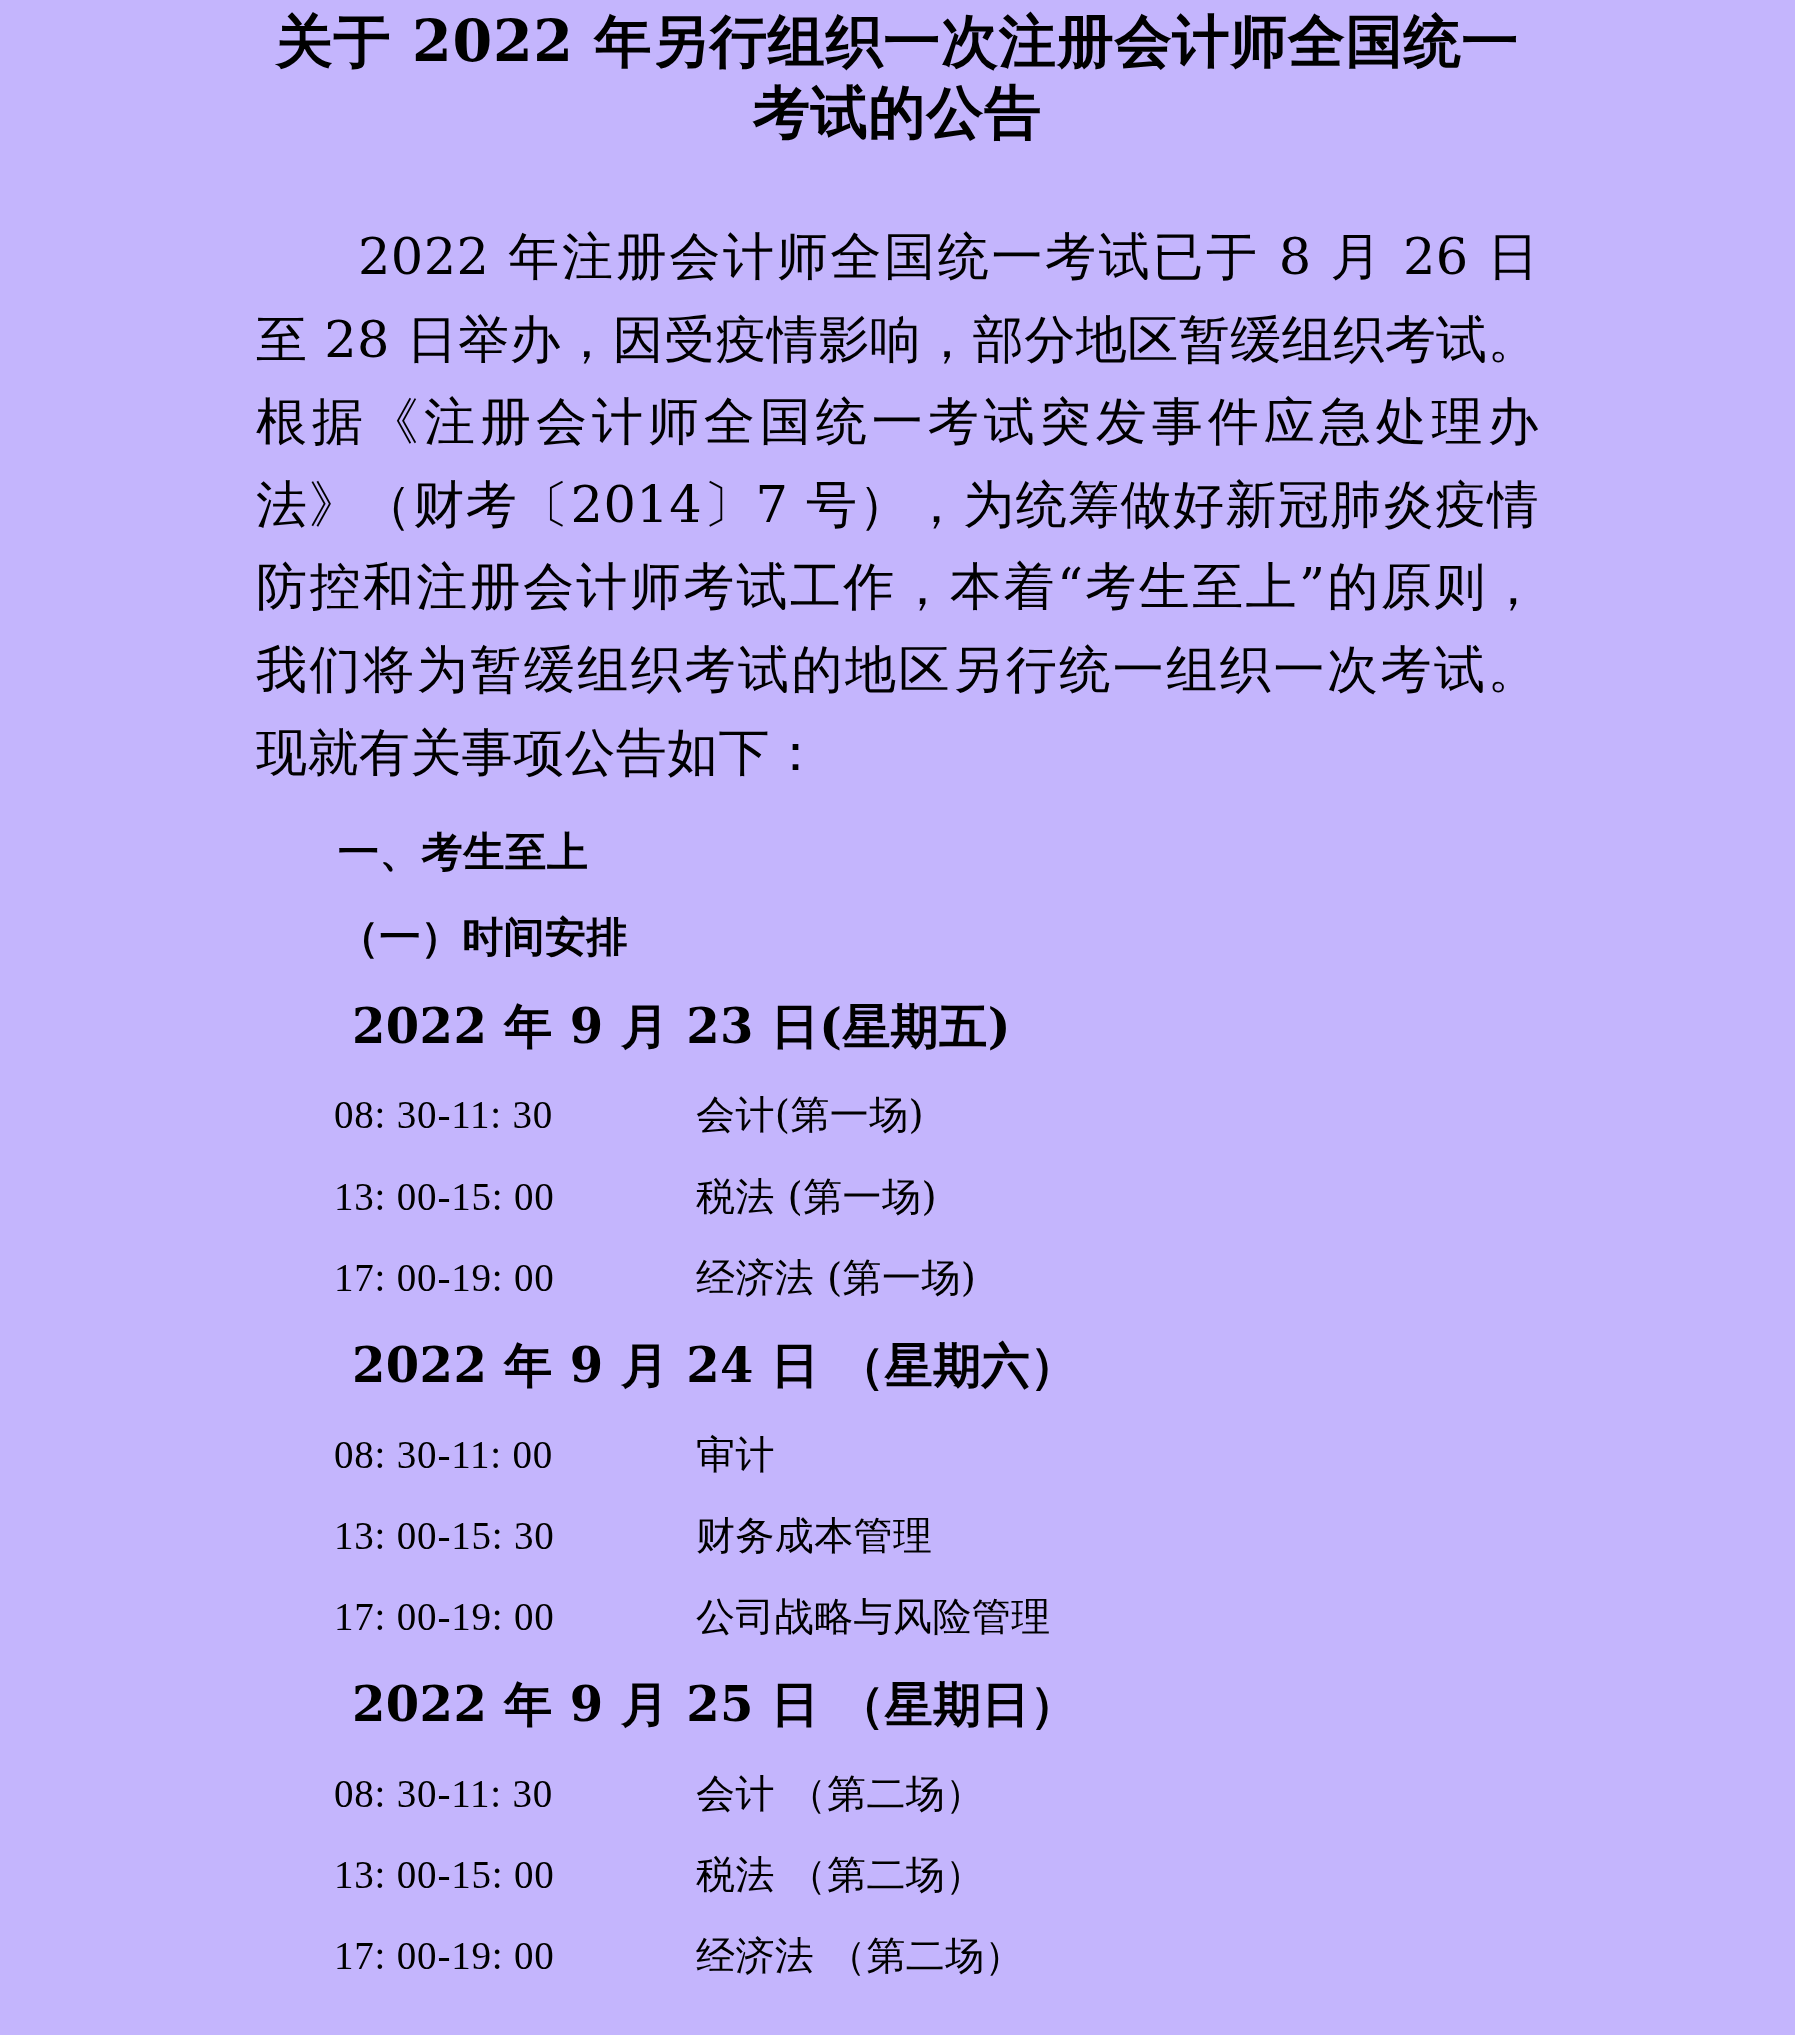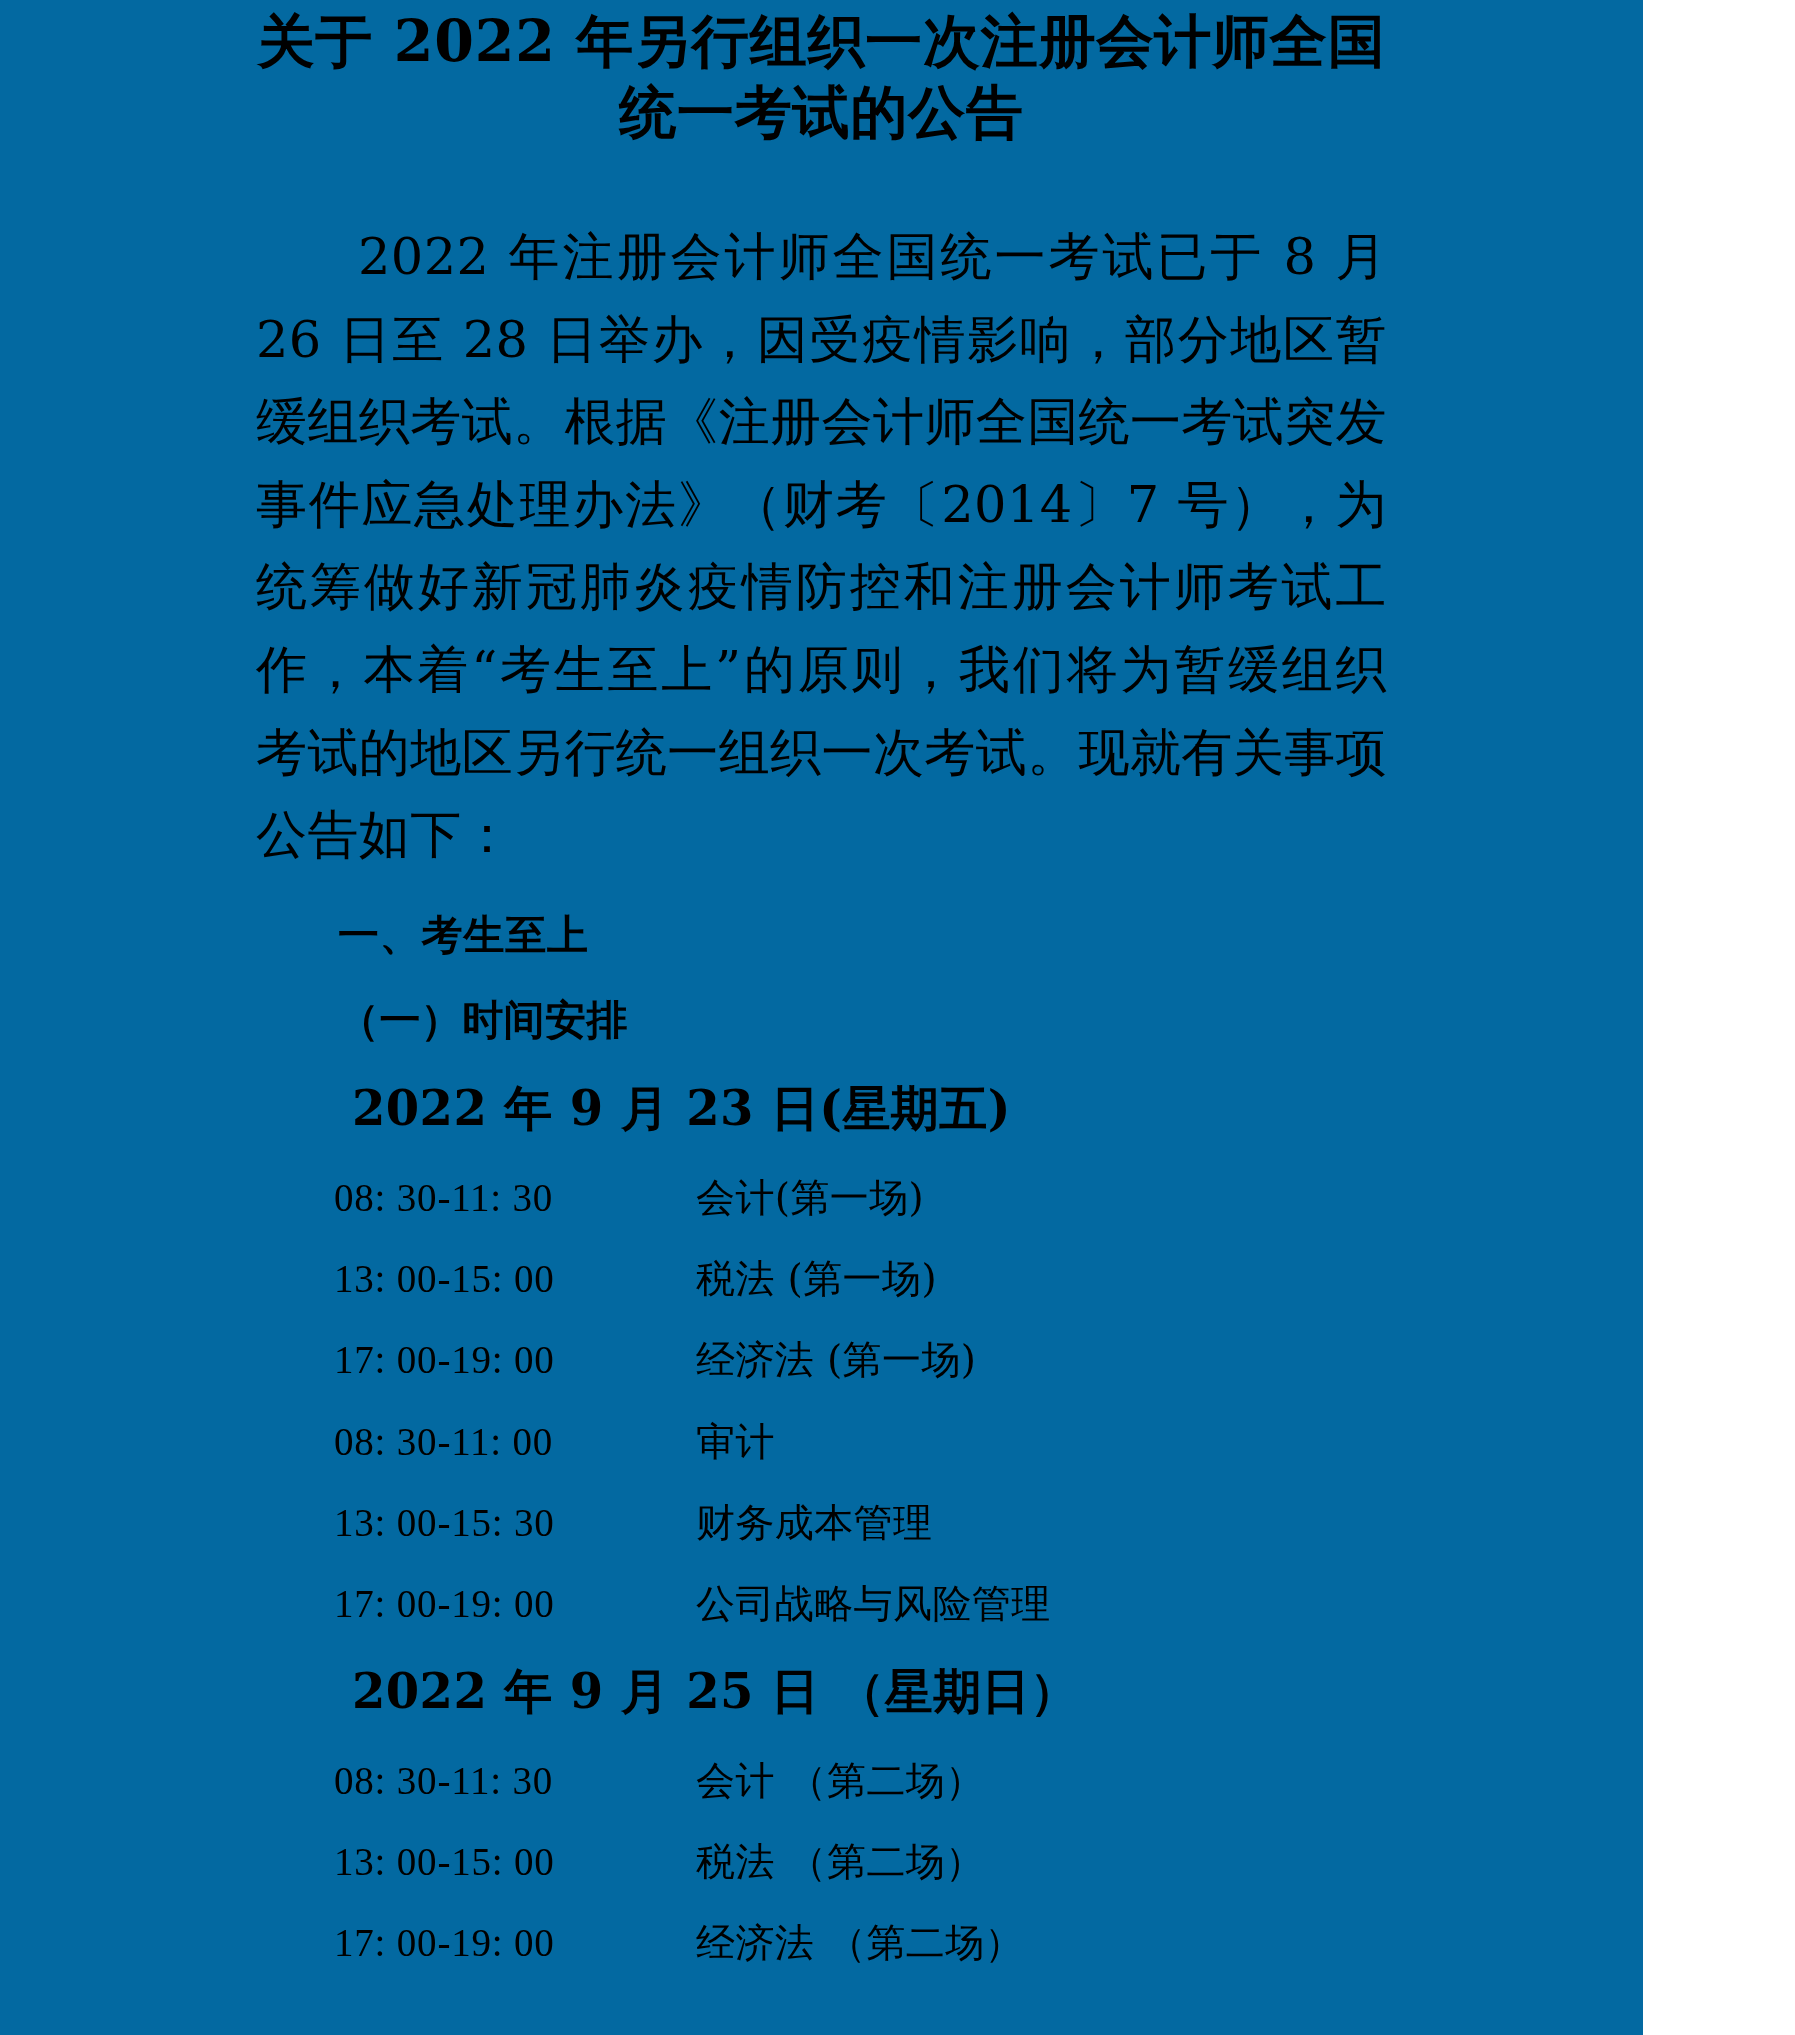--- a/index.html
+++ b/index.html
@@ -8,25 +8,25 @@
     background: #ffffff;
   }
   body {
     width: 1795px;
     min-height: 2035px;
     font-family: "DejaVu Serif", "Liberation Serif", serif;
     color: #000000;
     -webkit-font-smoothing: antialiased;
   }
   .page {
-    width: 1643px;
+    width: 1795px;
     min-height: 2035px;
     box-sizing: border-box;
     padding: 0 256px 0 256px;
-    background: #0369a1;
+    background: #c4b5fd;
   }
   .doc-title {
     font-family: "DejaVu Serif", "Liberation Serif", serif;
     font-weight: 700;
     font-size: 57px;
     line-height: 1.25;
     text-align: center;
     letter-spacing: 0.8px;
     padding-top: 4.5px;
     margin: 0 0 69px 0;
@@ -102,20 +102,21 @@
   </div>
   <div class="sched-row">
     <span class="sched-time">13: 00-15: 00</span>
     <span class="sched-subject">税法 (第一场)</span>
   </div>
   <div class="sched-row">
     <span class="sched-time">17: 00-19: 00</span>
     <span class="sched-subject">经济法 (第一场)</span>
   </div>
 
+  <p class="line">2022 年 9 月 24 日 （星期六）</p>
   <div class="sched-row">
     <span class="sched-time">08: 30-11: 00</span>
     <span class="sched-subject">审计</span>
   </div>
   <div class="sched-row">
     <span class="sched-time">13: 00-15: 30</span>
     <span class="sched-subject">财务成本管理</span>
   </div>
   <div class="sched-row">
     <span class="sched-time">17: 00-19: 00</span>

